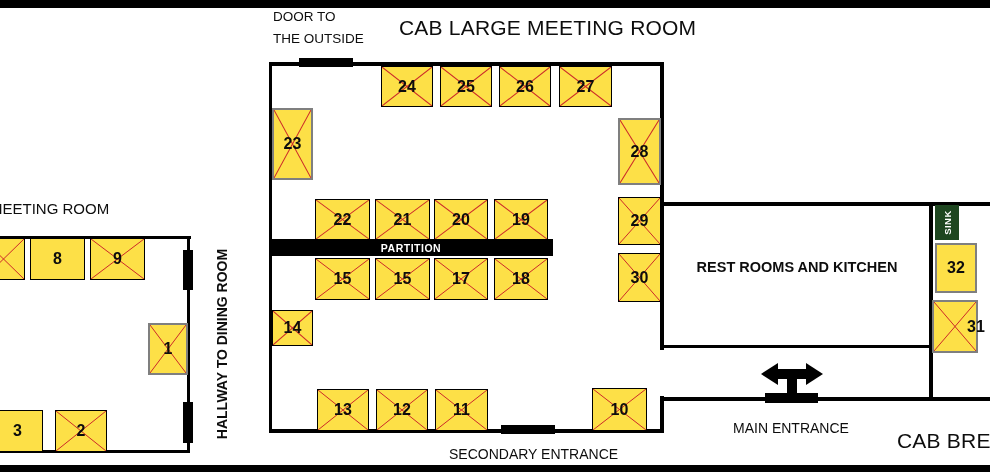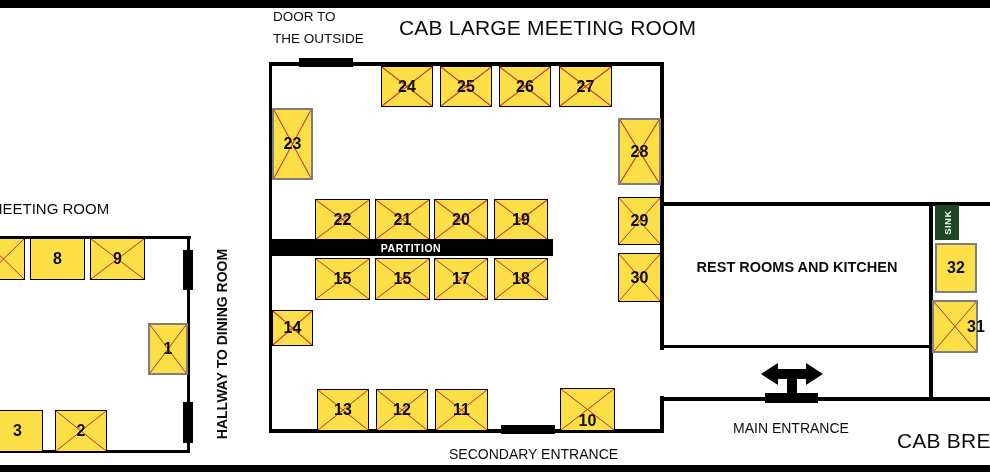--- a/index.html
+++ b/index.html
@@ -265,21 +265,21 @@
         </svg>
         <span class="table-num">12</span>
       </div>
       <div class="table-box" style="left: 435px; top: 389px; width: 53px; height: 42px;">
         <svg viewBox="0 0 10 10" preserveAspectRatio="none">
           <line x1="0" y1="0" x2="10" y2="10" stroke="#cc2929" stroke-width="1" vector-effect="non-scaling-stroke"></line>
           <line x1="0" y1="10" x2="10" y2="0" stroke="#cc2929" stroke-width="1" vector-effect="non-scaling-stroke"></line>
         </svg>
         <span class="table-num">11</span>
       </div>
-      <div class="table-box" style="left: 560px; top: 388px; width: 55px; height: 43px; align-items: flex-end;">
+      <div class="table-box" style="left: 592px; top: 388px; width: 55px; height: 43px;">
         <svg viewBox="0 0 10 10" preserveAspectRatio="none">
           <line x1="0" y1="0" x2="10" y2="10" stroke="#cc2929" stroke-width="1" vector-effect="non-scaling-stroke"></line>
           <line x1="0" y1="10" x2="10" y2="0" stroke="#cc2929" stroke-width="1" vector-effect="non-scaling-stroke"></line>
         </svg>
         <span class="table-num">10</span>
       </div>
       <div class="table-box gray" style="left: 935px; top: 243px; width: 42px; height: 50px;">
         <span class="table-num">32</span>
       </div>
       <div class="table-box gray" style="left: 932px; top: 300px; width: 43px; height: 53px; padding-left: 42px;">

